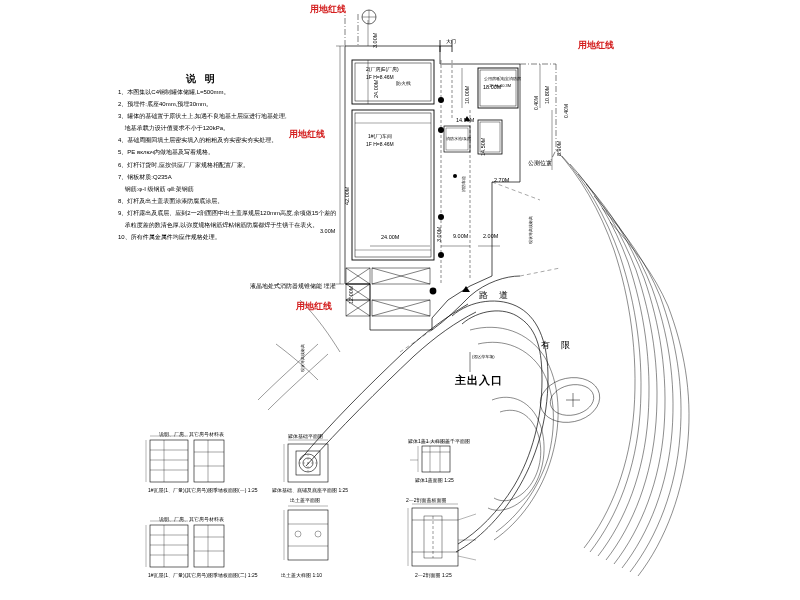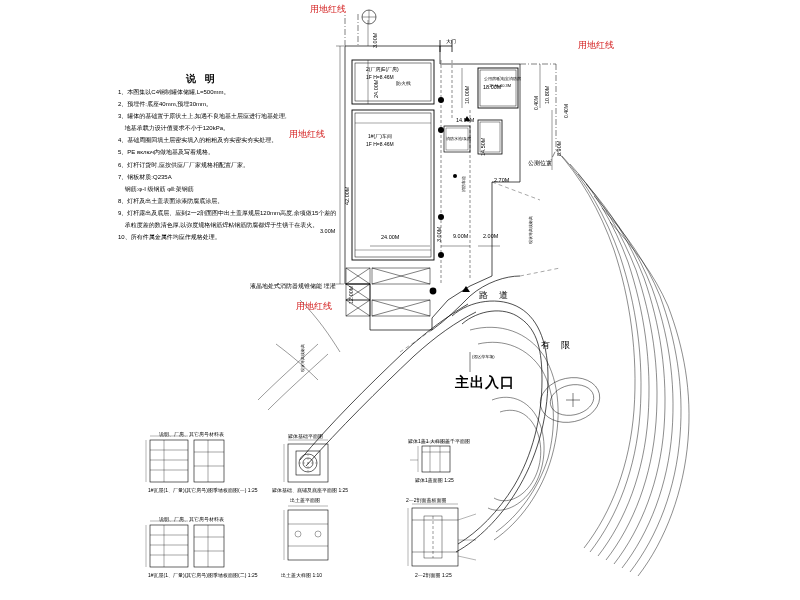--- a/index.html
+++ b/index.html
@@ -28,28 +28,28 @@
     height: 600px;
   }
   .txt {
     position: absolute;
     white-space: pre;
     line-height: 1.25;
     font-family: "Liberation Sans", sans-serif;
   }
   .red {
     color: #d42020;
-    font-weight: normal;
+    font-weight: bold;
   }
   .tiny  { font-size: 4px; }
   .t5    { font-size: 5px; }
   .t55   { font-size: 5.5px; }
   .t6    { font-size: 6px; }
   .t9    { font-size: 9px; }
-  .t12   { font-size: 14px; }
+  .t12   { font-size: 11px; }
   .b     { font-weight: bold; }
   .rot90 {
     transform: rotate(-90deg);
     transform-origin: left top;
   }
   .notes-line {
     font-size: 6px;
     color: #000;
     margin-bottom: 3.1px;
     white-space: pre;

